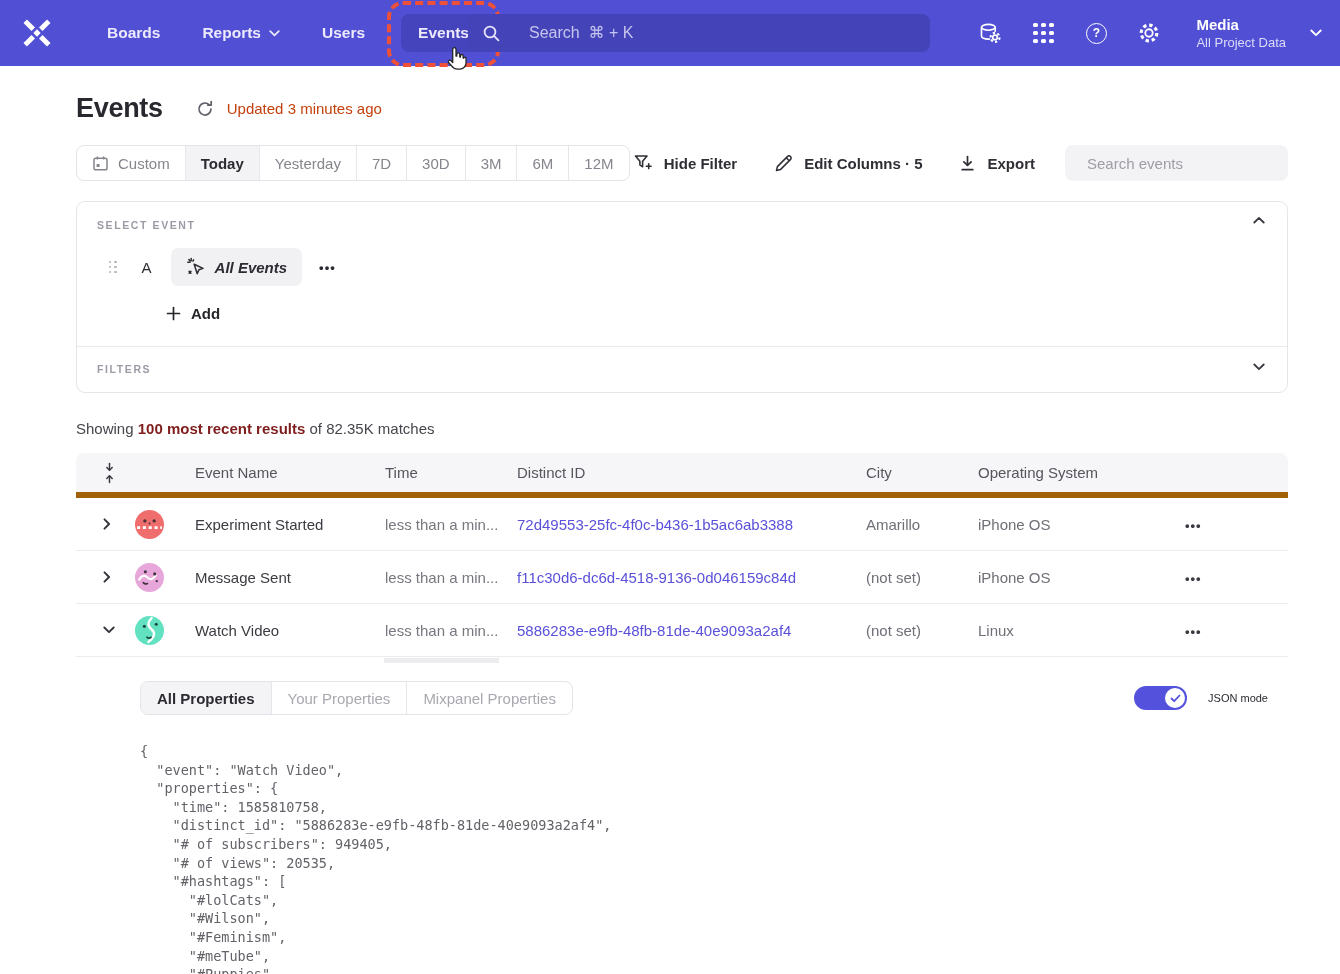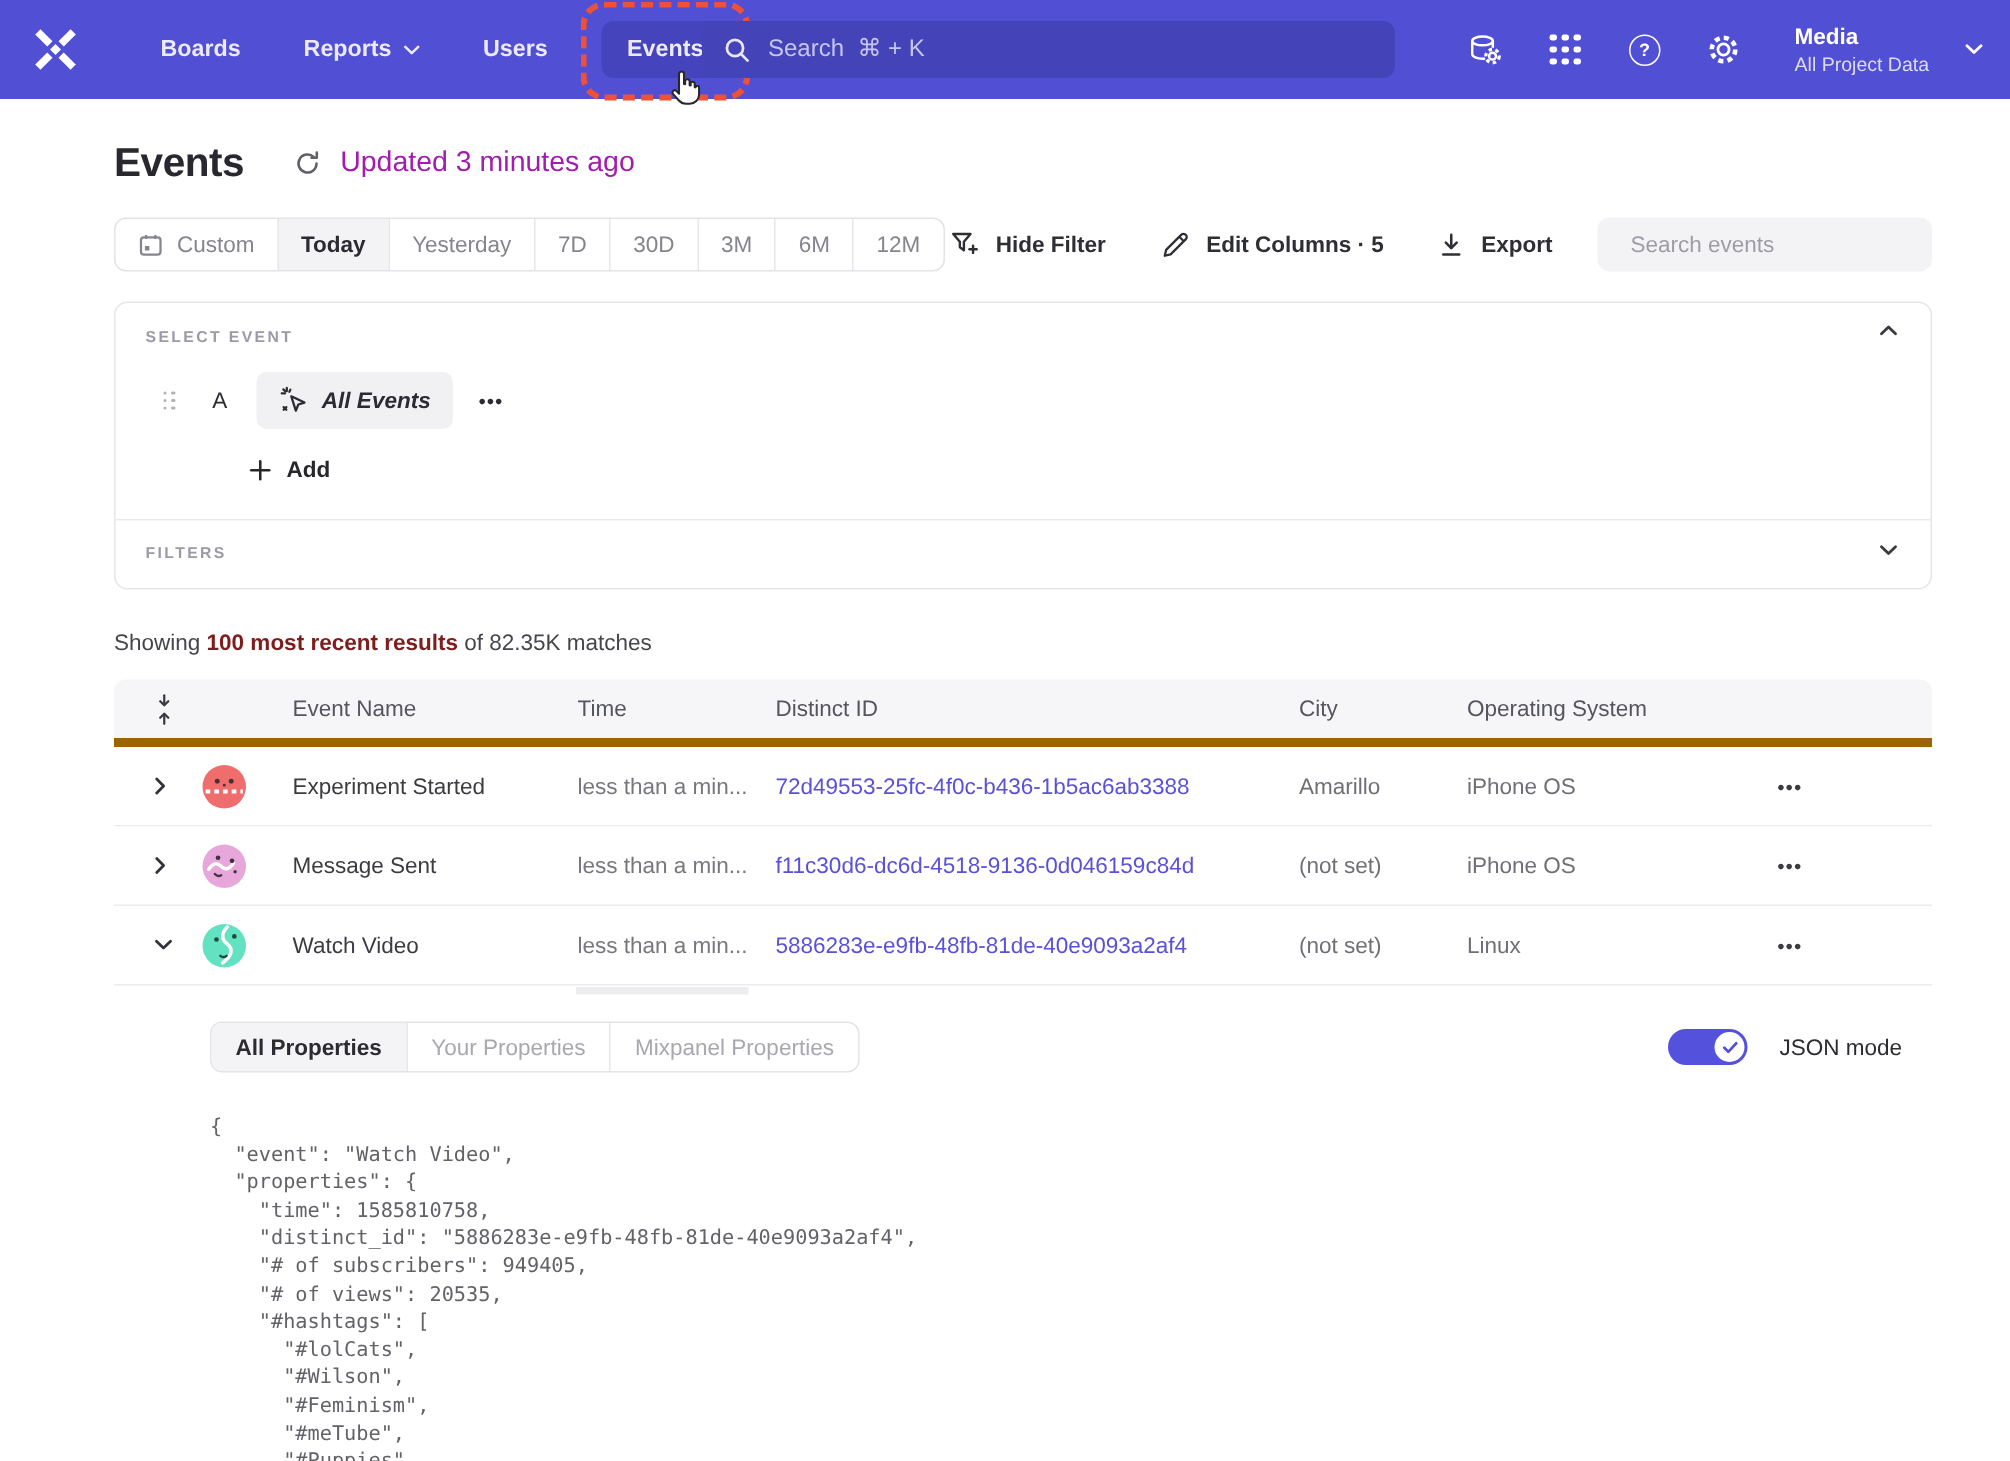--- a/index.html
+++ b/index.html
@@ -12,42 +12,42 @@
   .logo { margin-left:22px; display:flex; align-items:center; }
   .nav-items { display:flex; align-items:center; margin-left:34px; }
   .nav-item { padding:10px 21px; font-size:15.5px; font-weight:600; color:#eceafc;
               display:flex; align-items:center; gap:8px; cursor:pointer; }
   .nav-item.pill { background:#4644bd; border-radius:8px; padding:10px 17px; position:relative; }
   .annotation { position:absolute; left:-14px; top:-13px; right:-14px; bottom:-15px;
                 border:4px dashed #ef5038; border-radius:16px; pointer-events:none; }
   .cursor-glyph { position:absolute; left:42px; top:32px; }
   .nav-search { position:absolute; left:468px; top:14px; width:462px; height:38px;
                 background:#4543b8; border-radius:8px; display:flex; align-items:center;
-                padding:0 14px; gap:11px; }
+                padding:0 14px; gap:28px; }
   .nav-search input { flex:1; background:transparent; border:none; outline:none;
                       color:#fff; font-size:16px; font-family:"Liberation Sans",sans-serif; }
   .nav-search input::placeholder { color:#c6c5f0; opacity:1; }
   .nav-right { position:absolute; right:18px; top:0; height:66px; display:flex;
                align-items:center; gap:29px; }
   .nav-icon { width:24px; height:24px; display:flex; align-items:center; justify-content:center; cursor:pointer; }
   .dots-grid { display:grid; grid-template-columns:repeat(3,4.5px); grid-gap:3.5px; }
   .dots-grid span { width:4.5px; height:4.5px; background:#fff; border-radius:1.6px; }
   .help-circle { width:21px; height:21px; border:1.8px solid #fff; border-radius:50%;
                  display:flex; align-items:center; justify-content:center;
                  font-size:12px; font-weight:bold; color:#fff; }
   .project { margin-left:6px; display:flex; align-items:center; gap:24px; cursor:pointer; }
   .project-name { font-size:15px; font-weight:bold; line-height:19px; }
   .project-scope { font-size:13px; color:#dcdbf8; line-height:17px; }
 
   
   .main { padding:0 52px 0 76px; }
   .title-row { margin-top:27px; display:flex; align-items:center; }
   .page-title { font-size:27px; font-weight:bold; color:#28282e; letter-spacing:-.3px; }
   .refresh { margin-left:33px; display:flex; cursor:pointer; }
-  .updated { margin-left:13px; font-size:19px; color:#a21caf; }
+  .updated { margin-left:13px; font-size:15px; color:#c2410c; }
 
   .toolbar-row { margin-top:21px; display:flex; align-items:center; justify-content:space-between; }
   .seg { display:flex; border:1px solid #e3e3e8; border-radius:8px; overflow:hidden; height:36px; background:#fff; }
   .seg-item { display:flex; align-items:center; gap:9px; padding:0 15px; font-size:15px;
               color:#85858e; border-left:1px solid #e7e7eb; cursor:pointer; white-space:nowrap; }
   .seg-item:first-child { border-left:none; }
   .seg-item.active { background:#f3f3f5; color:#2b2b31; font-weight:bold; }
   .tool-group { display:flex; align-items:center; gap:37px; }
   .tool-btn { display:flex; align-items:center; gap:11px; font-size:15px; font-weight:600;
               color:#2e2e35; cursor:pointer; white-space:nowrap; }
@@ -108,21 +108,21 @@
   .detail-head { display:flex; align-items:center; justify-content:space-between; padding-right:20px; }
   .tabs { display:flex; border:1px solid #e4e4e8; border-radius:8px; overflow:hidden; height:34px; }
   .tab { display:flex; align-items:center; padding:0 16px; font-size:15px; color:#a8a8b0;
          border-left:1px solid #e7e7eb; cursor:pointer; white-space:nowrap; }
   .tab:first-child { border-left:none; }
   .tab.active { background:#f4f4f6; color:#2b2b31; font-weight:bold; }
   .json-ctrl { display:flex; align-items:center; }
   .toggle { width:53px; height:24px; background:#5452dd; border-radius:13px; position:relative; cursor:pointer; }
   .toggle .knob { position:absolute; right:2px; top:2px; width:20px; height:20px;
                   background:#fff; border-radius:50%; display:flex; align-items:center; justify-content:center; }
-  .json-label { margin-left:21px; font-size:15px; color:#2b2b31; }
+  .json-label { margin-left:21px; font-size:11px; color:#2b2b31; }
   .json-code { margin-top:27px; font-family:"DejaVu Sans Mono", monospace; font-size:13.5px;
                line-height:18.6px; color:#626269; white-space:pre; }
 
   svg { display:block; }
 </style>
 </head>
 <body>
 
 <div class="navbar">
   <div class="logo">

